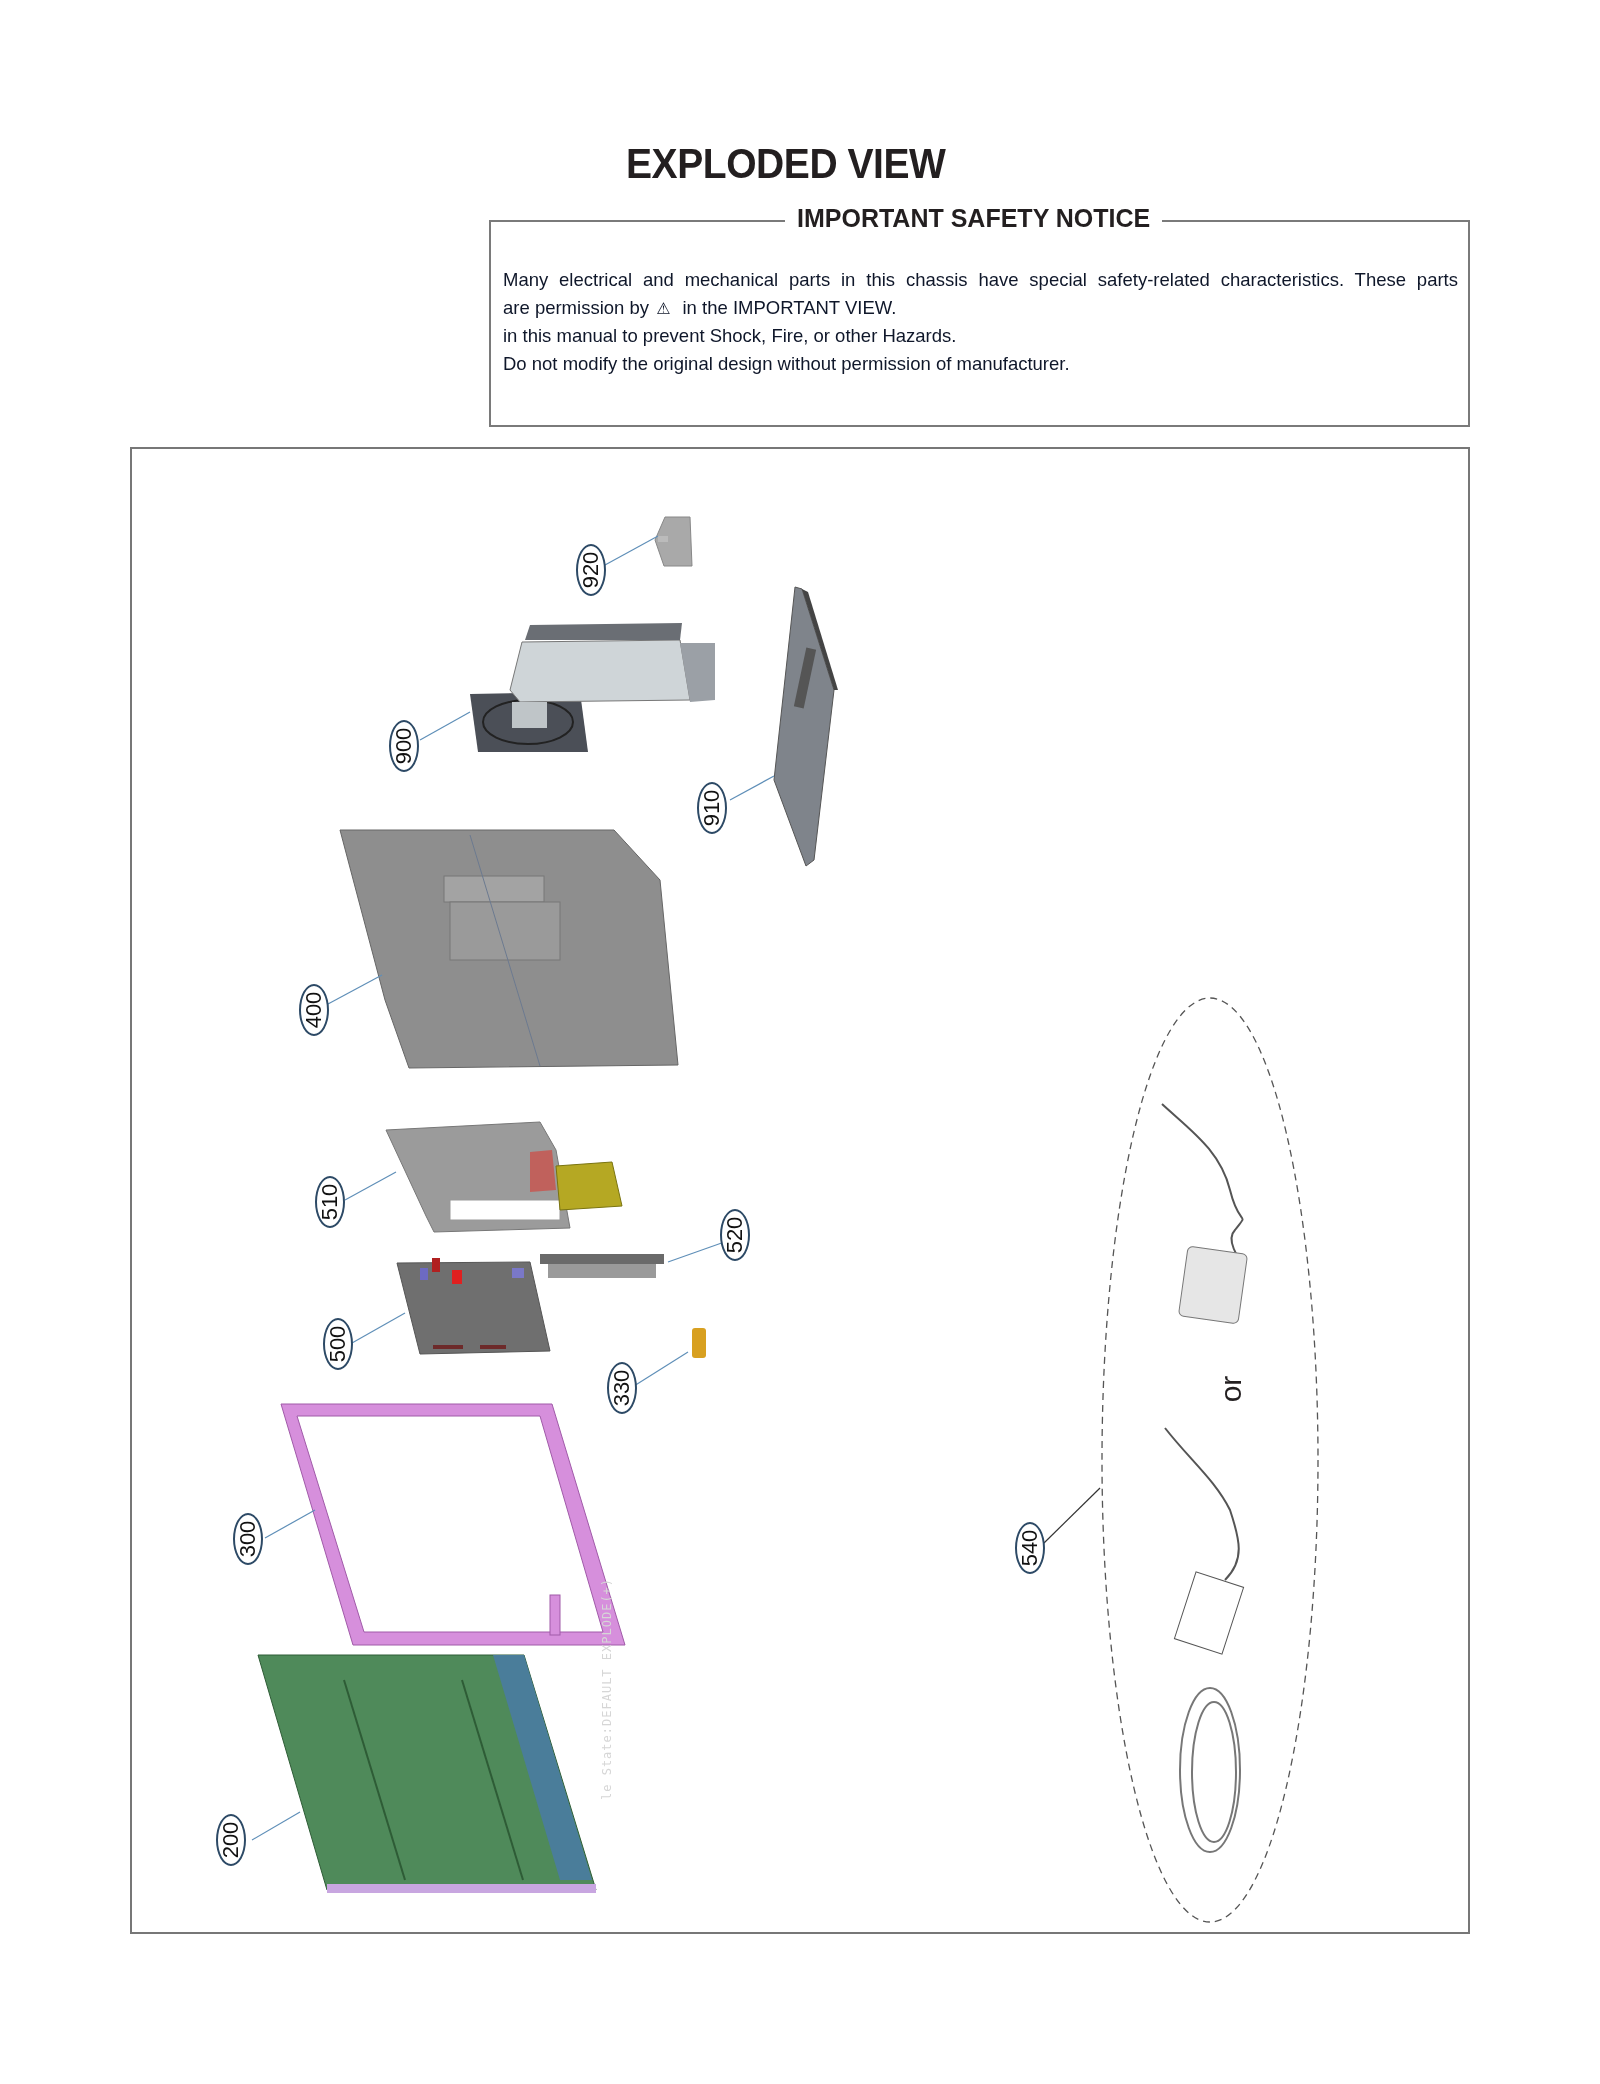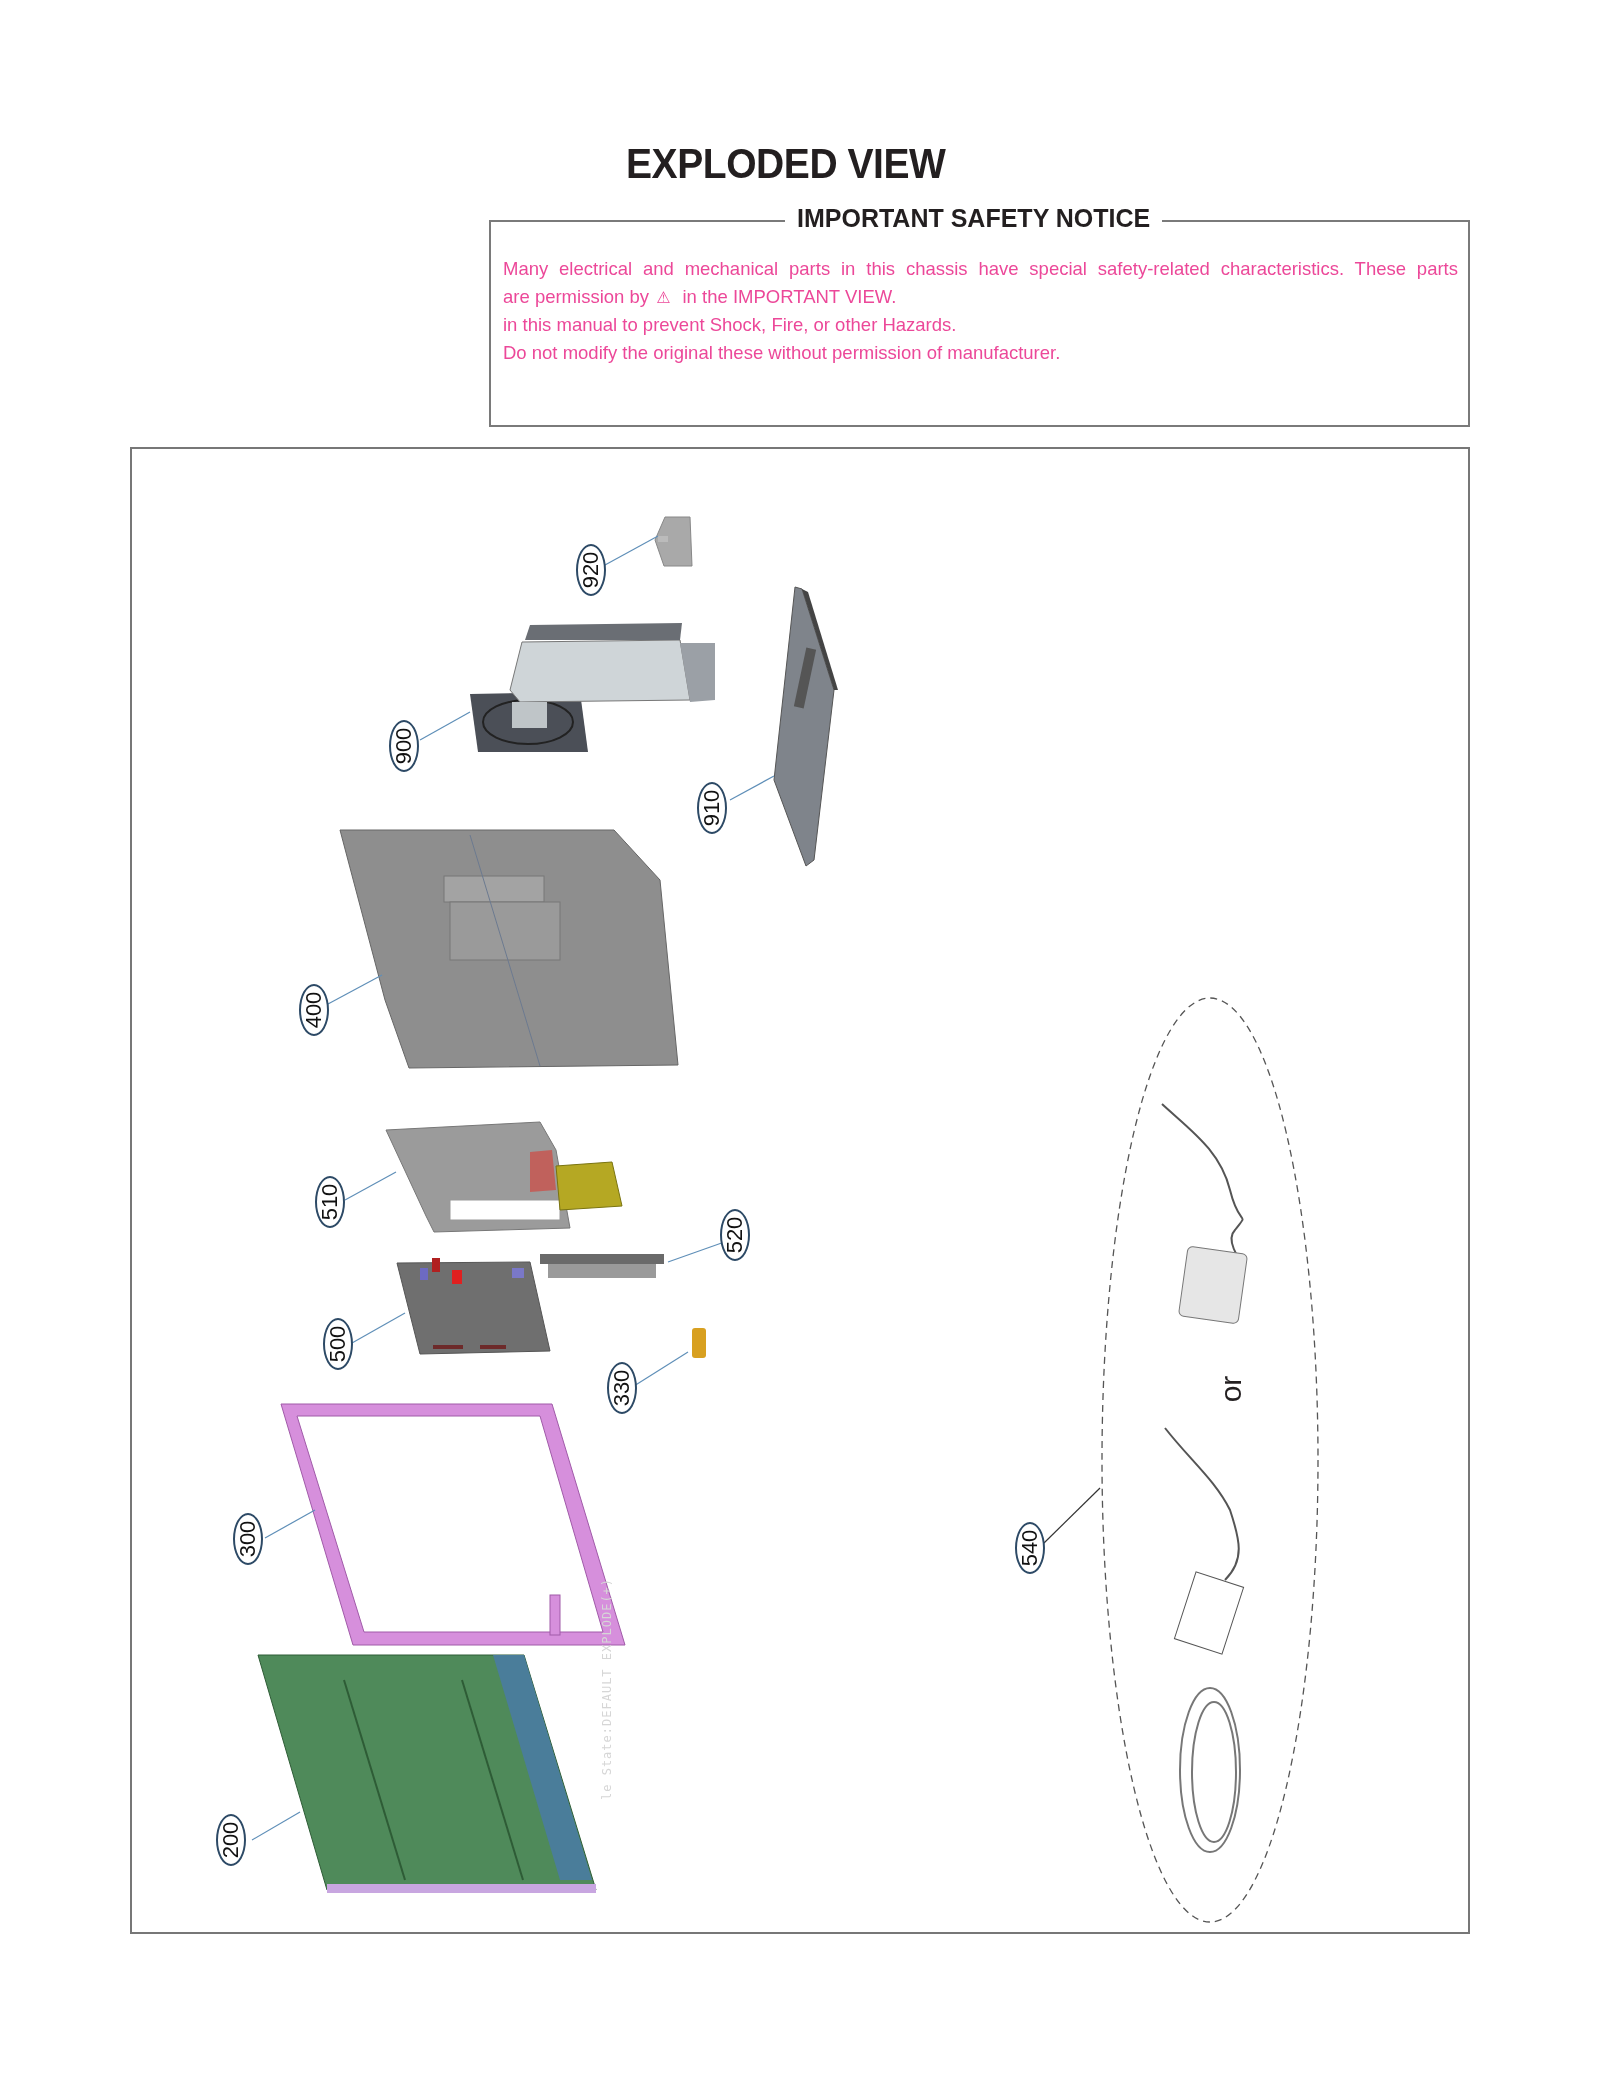--- a/index.html
+++ b/index.html
@@ -4,22 +4,22 @@
 <style>
   html, body { margin: 0; padding: 0; background: #ffffff; }
   body { width: 1600px; height: 2084px; position: relative; overflow: hidden;
          font-family: "Liberation Sans", sans-serif; color: #231f20; }
   .page-title { position: absolute; left: 626px; top: 140px; font-size: 42px; font-weight: bold;
                 letter-spacing: -0.5px; transform: scaleX(0.93); transform-origin: left top; }
   .notice-box { position: absolute; left: 489px; top: 220px; width: 981px; height: 207px;
                 border: 2px solid #7a7a7a; box-sizing: border-box; }
   .notice-heading { position: absolute; left: 785px; top: 204px; padding: 0 12px; background: #fff;
                     font-size: 25px; font-weight: bold; }
-  .notice-body { position: absolute; left: 503px; top: 255px; width: 955px; font-size: 18.5px;
-                 line-height: 27.5px; color: #ec4899; }
+  .notice-body { position: absolute; left: 503px; top: 266px; width: 955px; font-size: 18.5px;
+                 line-height: 27.5px; color: #0f172a; }
   .notice-body p { margin: 0; text-align: justify; }
   .notice-body p.last-justified { text-align-last: justify; }
   .warn-glyph { display: inline-block; font-size: 16px; margin: 0 12px 0 2px; }
   .diagram-frame { position: absolute; left: 130px; top: 447px; width: 1340px; height: 1487px;
                    border: 2px solid #777; box-sizing: border-box; }
   svg.diagram { position: absolute; left: 0; top: 0; }
   .callout { position: absolute; border: 2px solid #2d4a66; border-radius: 50%; box-sizing: border-box;
              width: 30px; height: 52px; display: flex; align-items: center; justify-content: center; background: #fff; }
   .callout span { transform: rotate(-90deg); font-size: 22px; color: #111; white-space: nowrap; }
   .or-label { position: absolute; left: 1218px; top: 1372px; font-size: 30px; transform: rotate(-90deg); }
@@ -33,21 +33,21 @@
 
 <div class="notice-box"></div>
 <div class="notice-heading">IMPORTANT SAFETY NOTICE</div>
 <div class="notice-body">
   <p class="last-justified">Many electrical and mechanical parts in this chassis have special safety-related characteristics. These parts</p>
   <p>
     <span>are permission by</span>
     <span class="warn-glyph">⚠</span><span>in the  IMPORTANT VIEW.</span>
   </p>
   <p>in this manual to prevent Shock, Fire, or other Hazards.</p>
-  <p>Do not modify the original these without permission of manufacturer.</p>
+  <p>Do not modify the original design without permission of manufacturer.</p>
 </div>
 
 <div class="diagram-frame"></div>
 
 <svg class="diagram" width="1600" height="2084">
 
   <g>
     <polygon points="665,517 690,517 692,566 664,566 655,540" fill="#a9a9a9" stroke="#888" stroke-width="1"></polygon>
     <rect x="658" y="536" width="10" height="6" fill="#bbb"></rect>
   </g>

